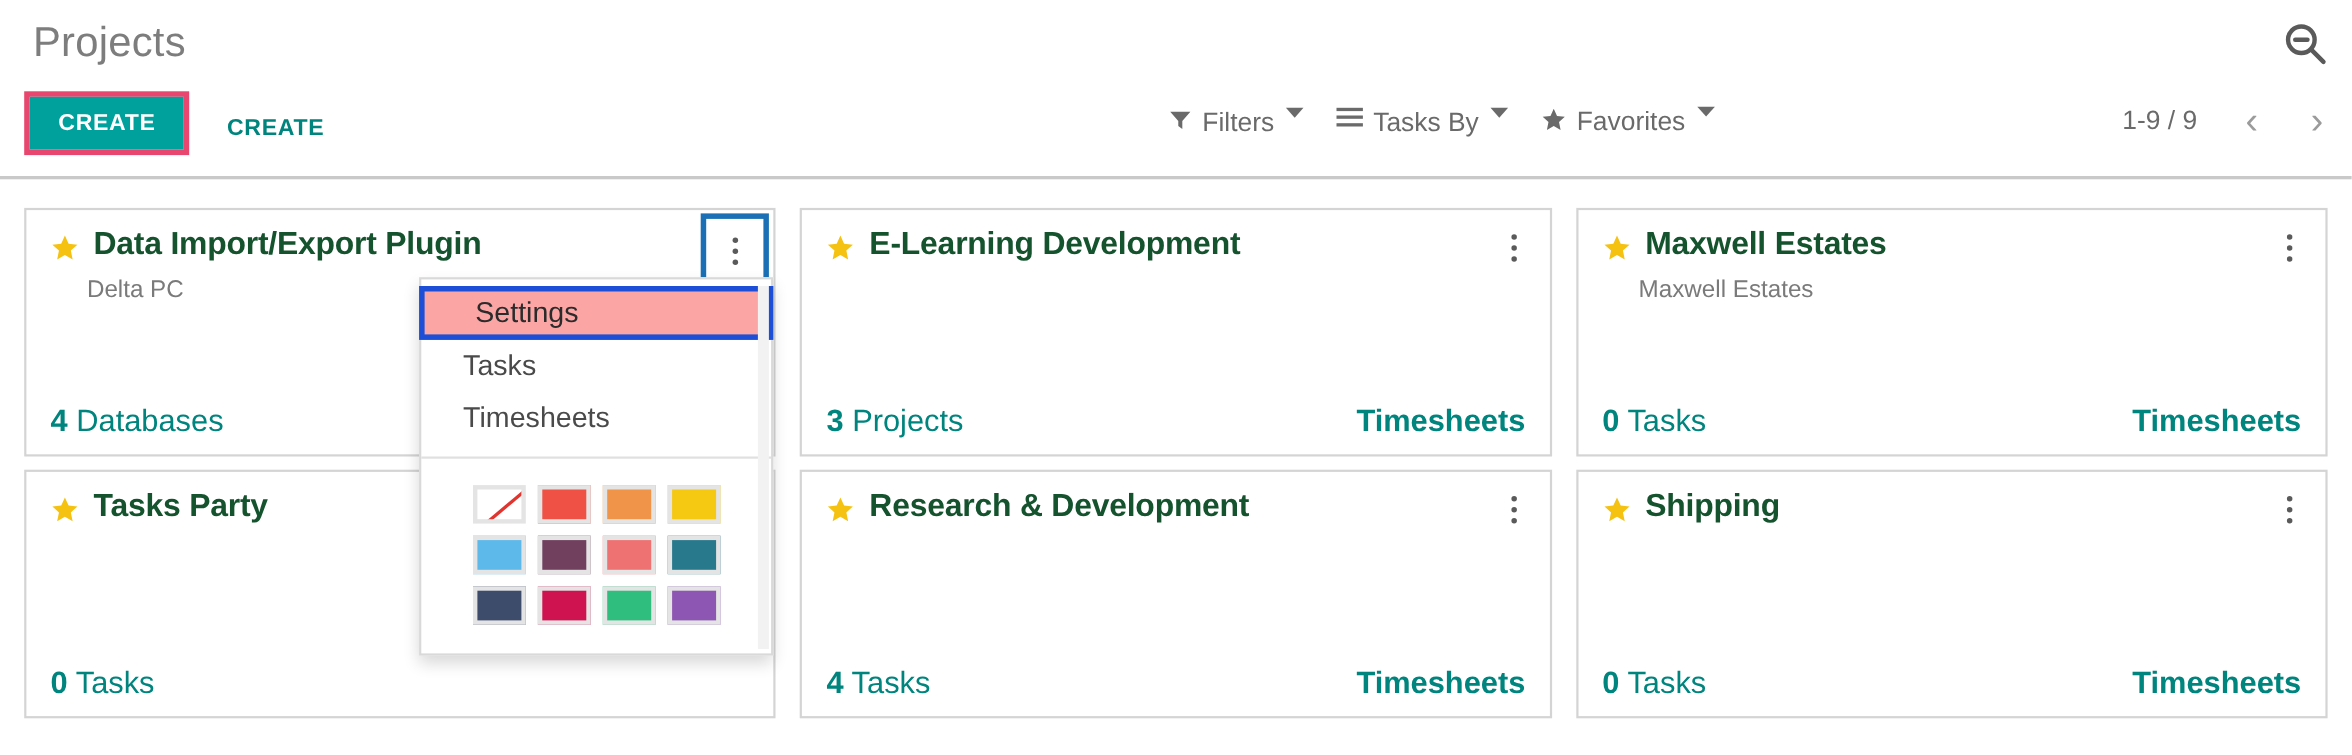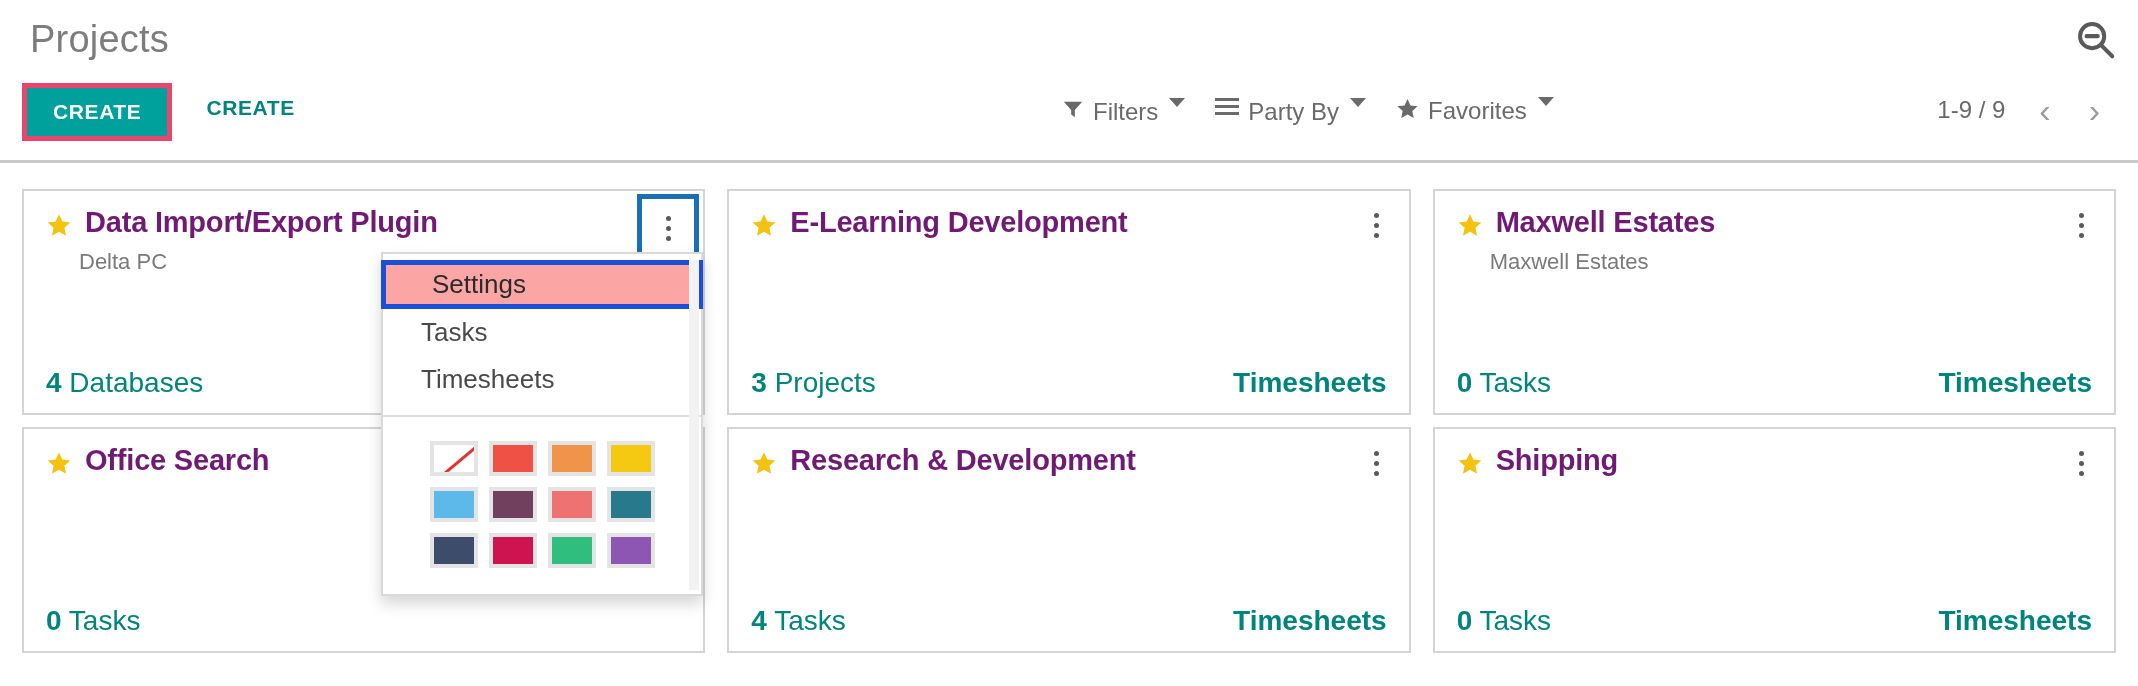--- a/index.html
+++ b/index.html
@@ -38,21 +38,21 @@
     color: #7d7d7d;
     letter-spacing: 0.2px;
     white-space: nowrap;
   }
 
   .btn-row {
     position: absolute;
     left: 22px;
     top: 83px;
     display: flex;
-    align-items: flex-start;
+    align-items: flex-end;
     gap: 0px;
   }
 
   .create-highlight {
     border: 5px solid #e8466e;
     padding: 0;
     display: inline-block;
     line-height: 0;
   }
 
@@ -144,25 +144,25 @@
     border-right: 8px solid transparent;
     border-top: 9px solid #6a6a6a;
     margin-left: 2px;
     display: inline-block;
   }
   .burger { display: inline-flex; flex-direction: column; gap: 4px; }
   .burger i { display:block; width: 24px; height: 3px; background: #6a6a6a; }
 
   .pager {
     position: absolute;
-    right: 34px;
+    right: 22px;
     top: 93px;
     display: flex;
     align-items: center;
-    gap: 30px;
+    gap: 40px;
   }
   .pager-count {
     font-size: 24px;
     color: #6a6a6a;
     white-space: nowrap;
   }
   .pager-btn {
     background: transparent;
     border: none;
     cursor: pointer;
@@ -197,21 +197,21 @@
     cursor: pointer;
   }
 
   .card-head { display: flex; align-items: flex-start; gap: 0; }
 
   .star-icon { flex: 0 0 auto; margin-right: 13px; margin-top: 5px; }
 
   .card-title {
     font-size: 29px;
     font-weight: bold;
-    color: #701a75;
+    color: #14532d;
     line-height: 1.08;
     letter-spacing: -0.2px;
     white-space: nowrap;
   }
 
   .card-sub {
     font-size: 22px;
     color: #7a7a7a;
     margin-top: 7px;
     margin-left: 33px;
@@ -366,21 +366,21 @@
         <span>Filters</span>
         <span class="caret"></span>
       </button>
 
       <button class="fbtn">
         <span class="burger">
             <i></i>
             <i></i>
             <i></i>
           </span>
-        <span>Party By</span>
+        <span>Tasks By</span>
         <span class="caret"></span>
       </button>
 
       <button class="fbtn">
         <span>
           <svg width="23" height="23" viewBox="0 0 24 24" fill="#6a6a6a">
             <polygon points="12,2 15.1,8.8 22.5,9.6 17,14.6 18.5,22 12,18.3 5.5,22 7,14.6 1.5,9.6 8.9,8.8"></polygon>
           </svg>
         </span>
         <span>Favorites</span>
@@ -474,21 +474,21 @@
 
     <div class="k-row">
 
       <div class="card">
         <div class="card-head">
           <span class="star-icon">
             <svg width="26" height="26" viewBox="0 0 24 24" fill="#f5c212">
               <polygon points="12,2 15.1,8.8 22.5,9.6 17,14.6 18.5,22 12,18.3 5.5,22 7,14.6 1.5,9.6 8.9,8.8"></polygon>
             </svg>
           </span>
-          <span class="card-title">Office Search</span>
+          <span class="card-title">Tasks Party</span>
         </div>
 
         <button class="kebab">
             <b></b>
             <b></b>
             <b></b>
           </button>
         <div class="card-foot">
           <span class="stat">
             <b>0</b>

